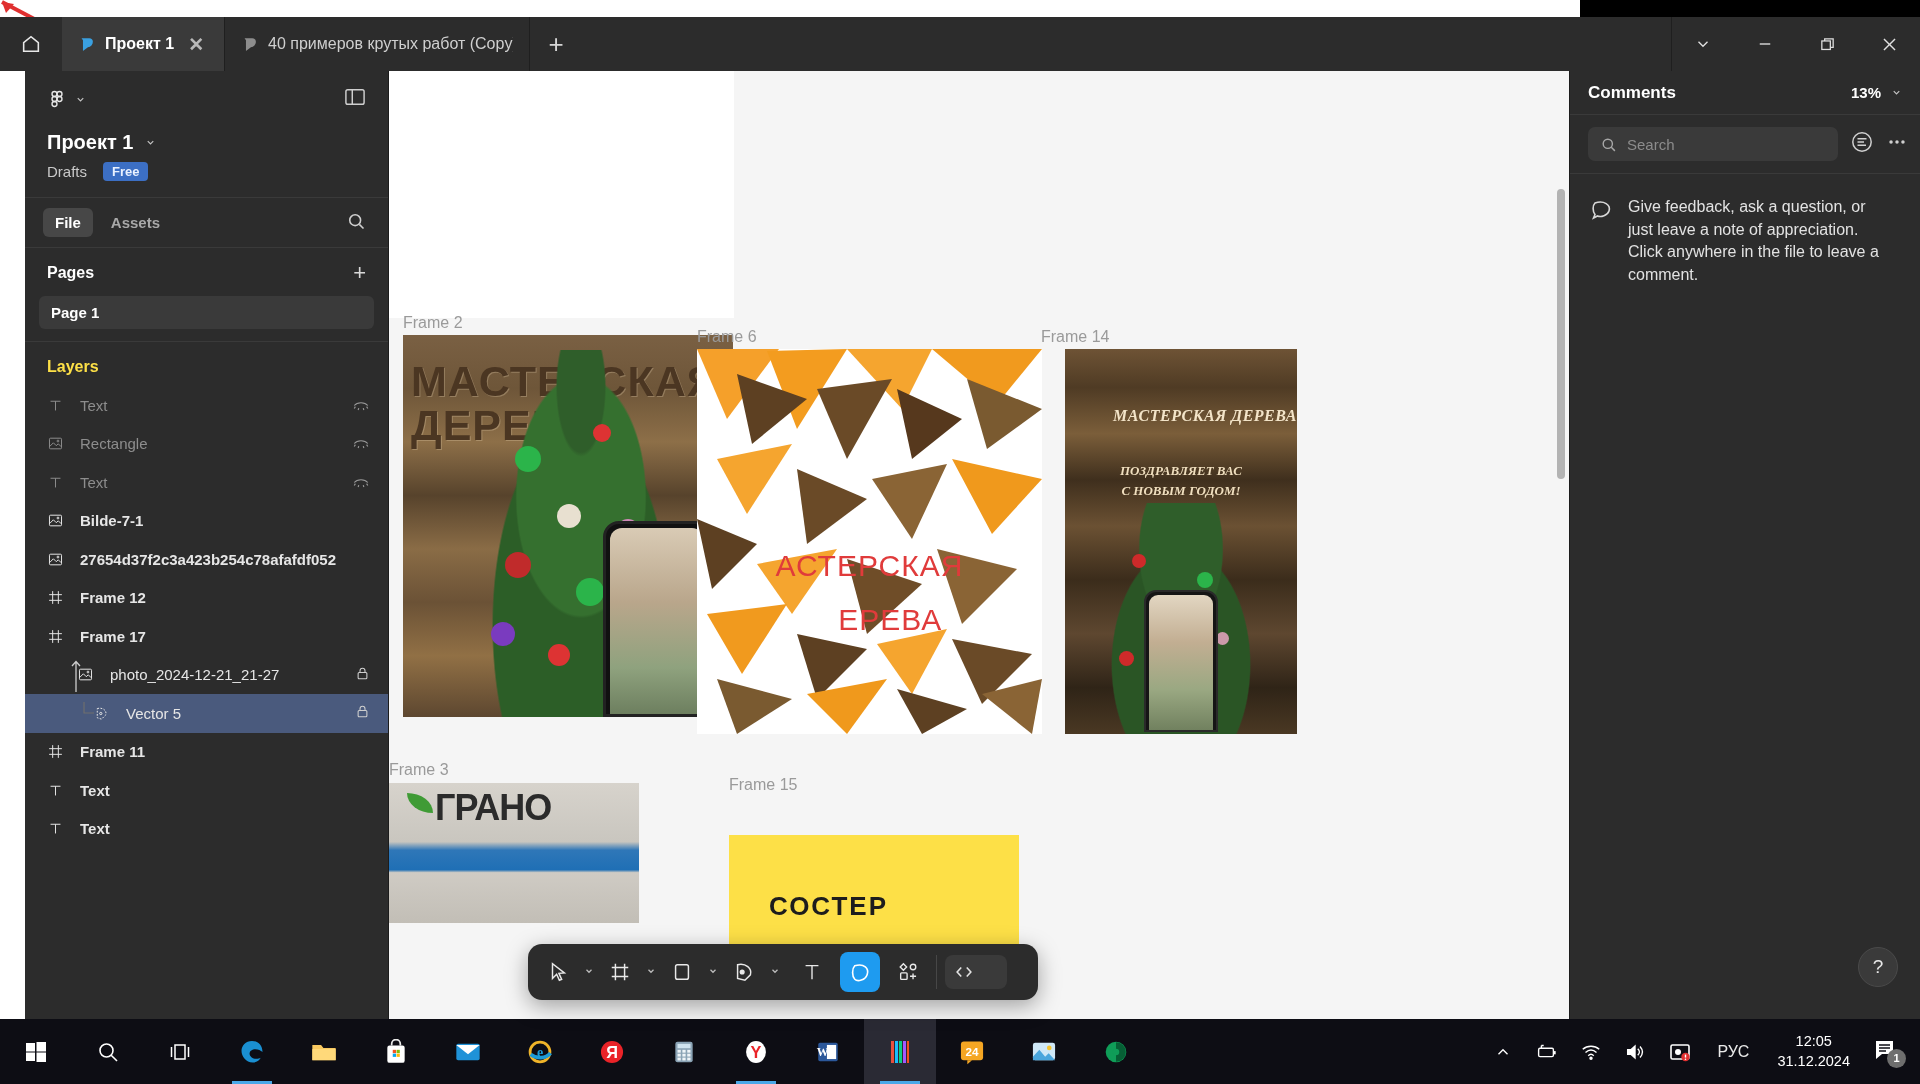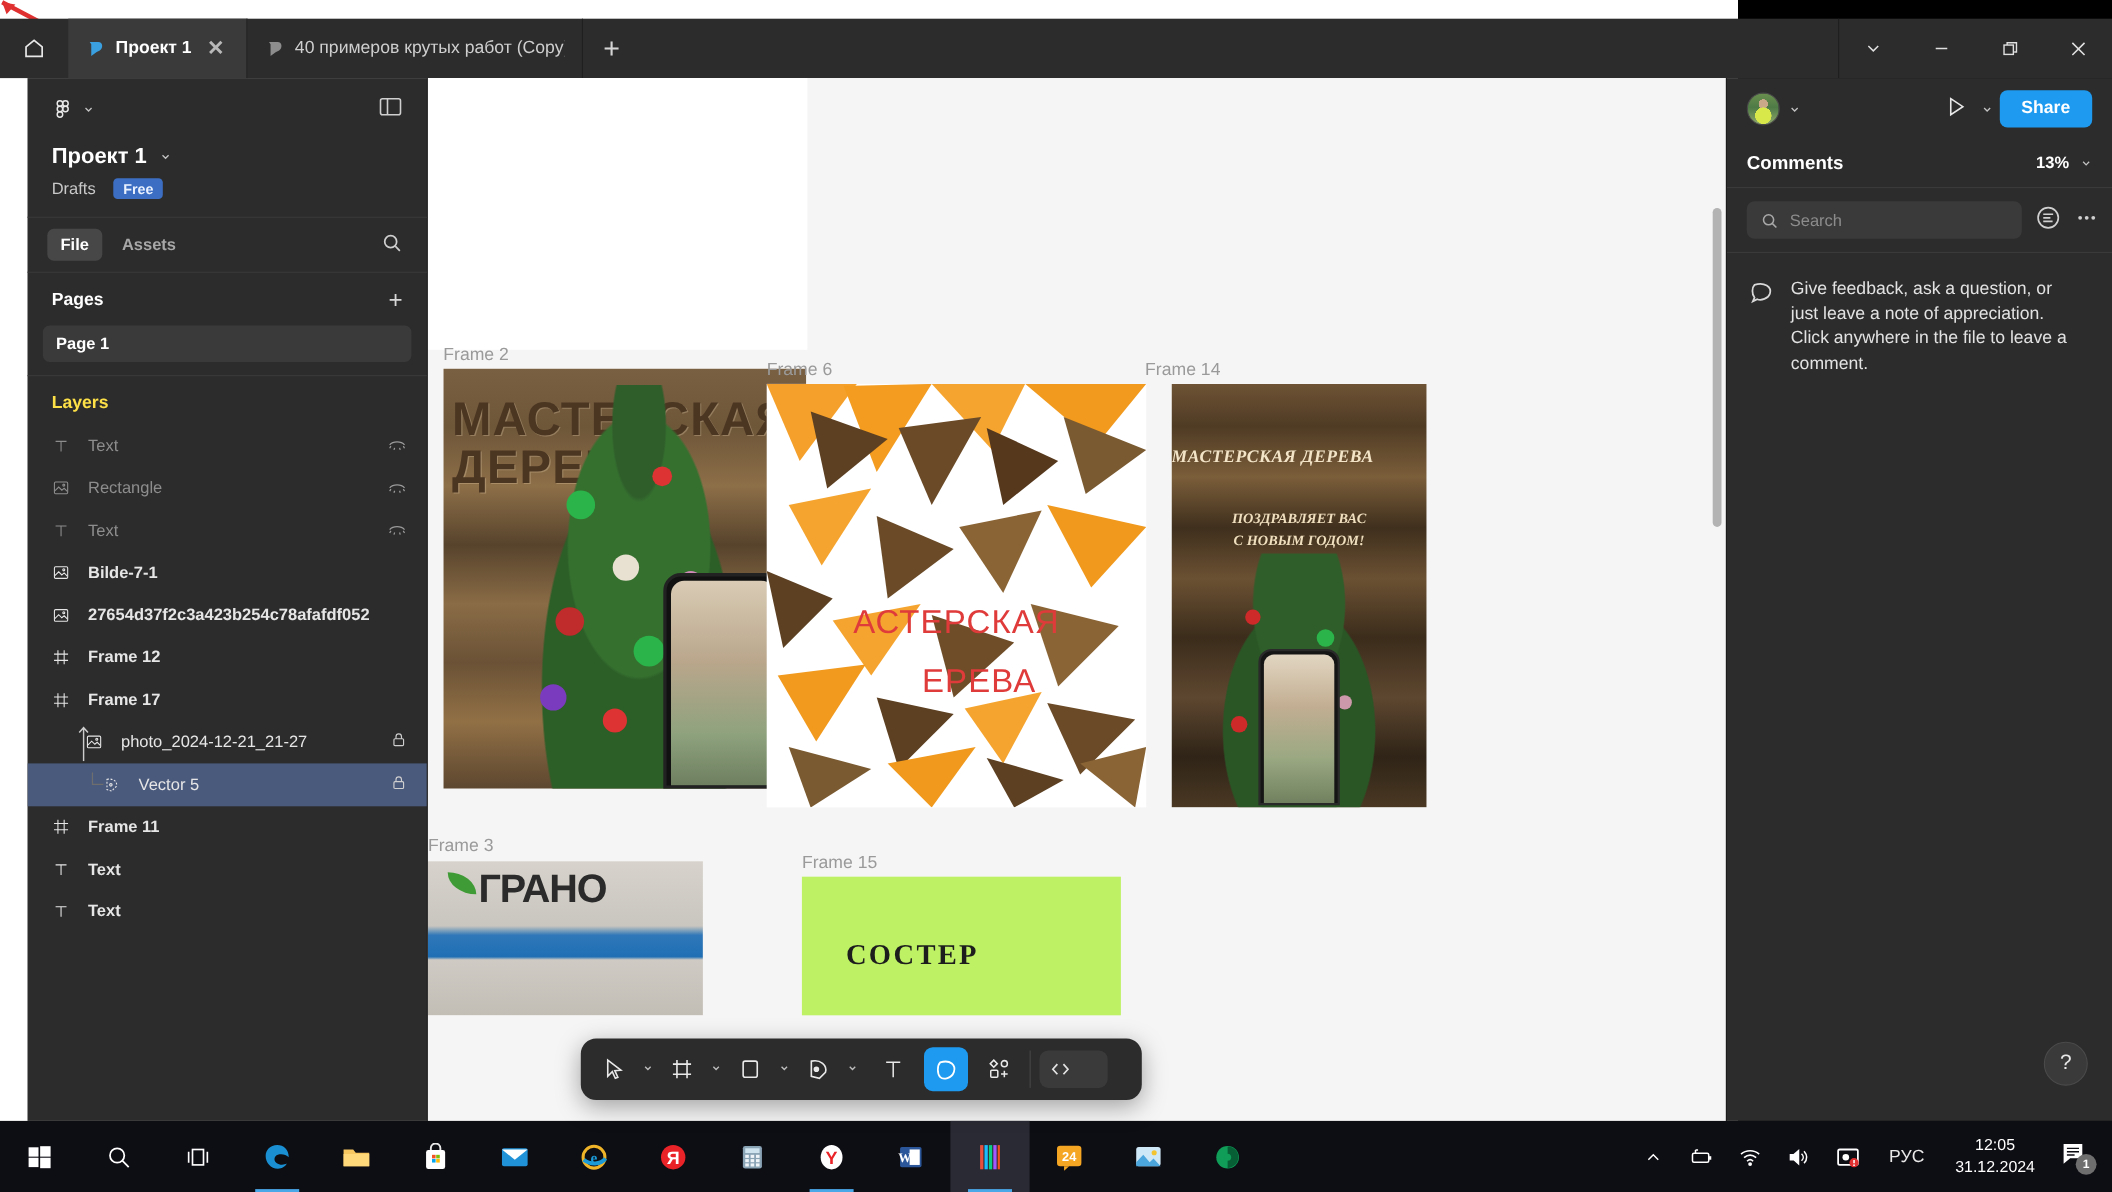--- a/index.html
+++ b/index.html
@@ -182,21 +182,21 @@
 
   
   .f14 { left: 676px; top: 278px; width: 232px; height: 385px; }
   .f14-bg {
     position:absolute; inset:0;
     background:
       linear-gradient(180deg,#6e5335 0%,#4f3b24 10%,#7b5e3a 22%,#3f2f1d 34%,
                       #6b5133 46%,#3b2c1b 60%,#5e4730 74%,#2f2417 88%,#4a3823 100%);
   }
   .f14-h1 {
-    position:absolute; left:0; right:0; top: 58px; text-align:left;
+    position:absolute; left:0; right:0; top: 58px; text-align:right;
     font-family:"Liberation Serif", serif; font-style:italic; font-weight:700;
     font-size:16px; color:#f3e4c8; letter-spacing:0.5px;
   }
   .f14-h2 {
     position:absolute; left:0; right:0; top: 112px; text-align:center;
     font-family:"Liberation Serif", serif; font-style:italic; font-weight:700;
     font-size:13px; color:#f0dfbf; line-height:1.55;
   }
   .f14-tree {
     position:absolute; left: 8%; top: 40%; width: 84%; height: 60%;
@@ -221,21 +221,21 @@
     background: linear-gradient(180deg,#d7d3cc 0%,#c9c6bf 42%,#2f77b8 48%,#1f6fb5 62%,#cfcbc4 64%,#c2beb6 100%);
   }
   .f3-leaf {
     position:absolute; left: 18px; top: 10px; width: 26px; height: 20px;
     background:#3f9b35; border-radius: 0 100% 0 100%;
   }
   .f3-title {
     position:absolute; left: 46px; top: 4px; font-size:36px; font-weight:800;
     color:#2b2b2b; letter-spacing:-1px; font-family:"Liberation Sans", sans-serif;
   }
-  .f15 { left: 340px; top: 726px; width: 290px; height: 126px; background:#bef264;font-family:Liberation Serif, serif;}
+  .f15 { left: 340px; top: 764px; width: 290px; height: 126px; background:#fde047;}
   .f15-word {
     position:absolute; left: 40px; top: 56px; font-size:26px; font-weight:800;
     color:#1d1d1d; letter-spacing:2px;
   }
 
   .canvas-scrollbar {
     position:absolute; right: 4px; top: 118px; width: 8px; height: 290px;
     background:#b3b3b3; border-radius:4px; cursor:pointer;
   }
 
@@ -761,39 +761,20 @@
     <div class="tool-sep"></div>
 
     <div class="devmode">
       <svg width="22" height="22" viewBox="0 0 24 24" fill="none" stroke="currentColor" stroke-width="1.7">
         <path d="M9 7 L4.5 12 L9 17 M15 7 L19.5 12 L15 17"></path>
       </svg>
     </div>
   </div>
 
   <div class="rightpanel">
-    <div class="rp-top">
-      <div class="avatar-wrap">
-        <div class="avatar"></div>
-        <svg width="11" height="11" viewBox="0 0 24 24" fill="none" stroke="#c3c3c3" stroke-width="2.6">
-            <path d="M6 9 L12 15 L18 9"></path>
-          </svg>
-      </div>
-      <div class="rp-right-top">
-        <div class="play-btn">
-          <svg width="22" height="22" viewBox="0 0 24 24" fill="none" stroke="currentColor" stroke-width="1.6">
-              <path d="M7 4 L19 12 L7 20 Z"></path>
-            </svg>
-        </div>
-        <svg width="11" height="11" viewBox="0 0 24 24" fill="none" stroke="#c3c3c3" stroke-width="2.6">
-            <path d="M6 9 L12 15 L18 9"></path>
-          </svg>
-        <button class="share-btn">Share</button>
-      </div>
-    </div>
 
     <div class="rp-comments-row">
       <span class="rp-title">Comments</span>
       <div class="zoom-wrap">
         <span class="zoom-val">13%</span>
         <svg width="11" height="11" viewBox="0 0 24 24" fill="none" stroke="#c3c3c3" stroke-width="2.6">
             <path d="M6 9 L12 15 L18 9"></path>
           </svg>
       </div>
     </div>

